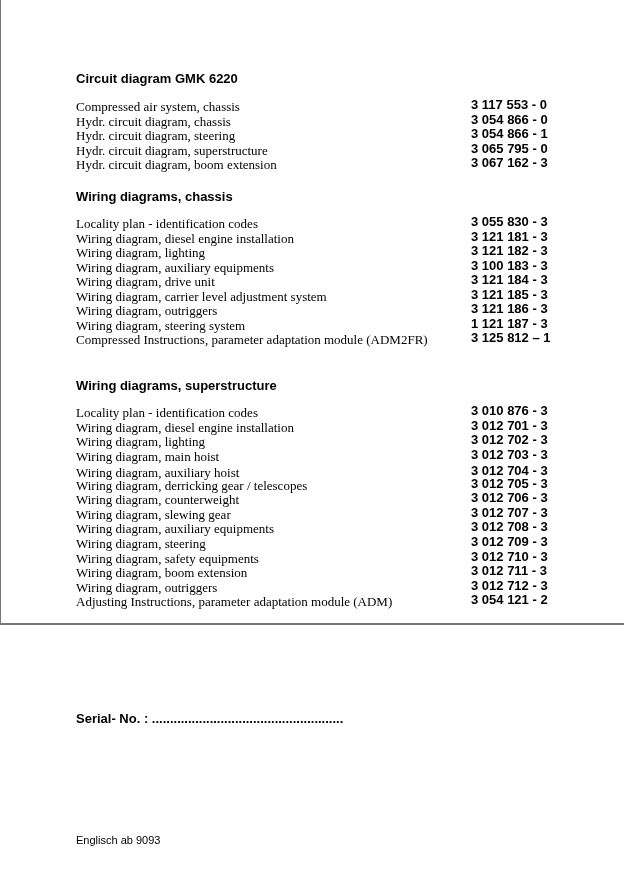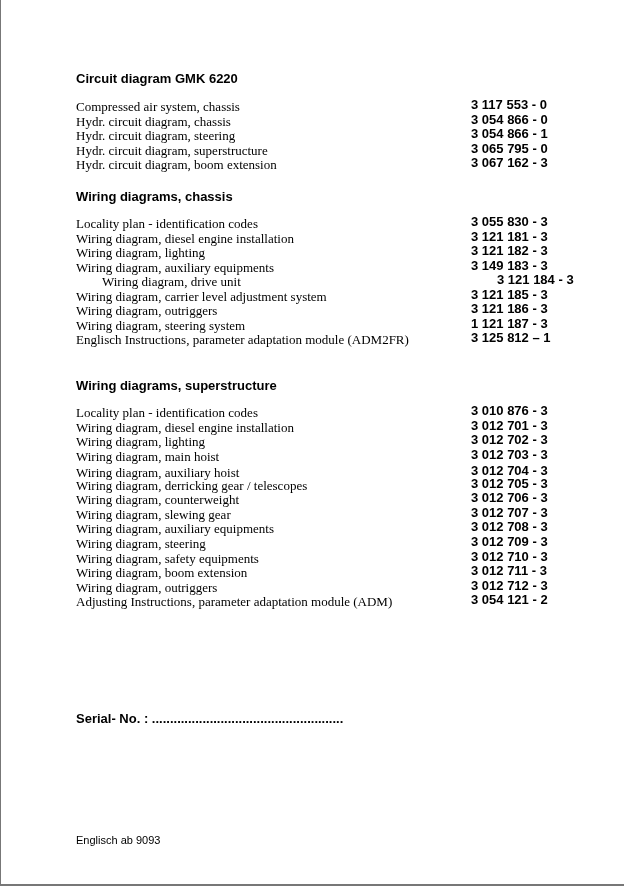--- a/index.html
+++ b/index.html
@@ -1,18 +1,18 @@
 <!DOCTYPE html>
 <html><head>
 <meta charset="utf-8">
 <style>
   html, body { margin: 0; padding: 0; background: #ffffff; }
   body { width: 624px; height: 886px; position: relative; overflow: hidden;
          font-family: "Liberation Sans", sans-serif; color: #000; }
-  .page { position: absolute; left: 0; top: 0; width: 624px; height: 886px; box-sizing: border-box;
+  .page { position: absolute; left: 0; top: 0; width: 624px; height: 625px; box-sizing: border-box;
           border-left: 1px solid #777; border-bottom: 2px solid #777; }
   .heading { position: absolute; left: 75px; font-weight: bold; font-size: 13px; line-height: 15px; }
   .row { position: absolute; left: 75px; width: 480px; height: 14.5px; font-size: 13px; line-height: 14.5px; }
   .row .desc { position: absolute; left: 0; top: 0; white-space: nowrap; font-family: Liberation Serif, serif; }
   .row .code { position: absolute; left: 395px; top: -2px; font-weight: bold; white-space: nowrap; }
   .serial { position: absolute; left: 75px; top: 711px; font-weight: bold; font-size: 13px; }
   .footer { position: absolute; left: 75px; top: 834px; font-size: 11px; }
 </style>
 </head>
 <body>
@@ -51,40 +51,40 @@
       <div class="row" style="top: 231.55px;">
         <span class="desc">Wiring diagram, diesel engine installation</span>
         <span class="code">3 121 181 - 3</span>
       </div>
       <div class="row" style="top: 246.1px;">
         <span class="desc">Wiring diagram, lighting</span>
         <span class="code">3 121 182 - 3</span>
       </div>
       <div class="row" style="top: 260.65px;">
         <span class="desc">Wiring diagram, auxiliary equipments</span>
-        <span class="code">3 149 183 - 3</span>
+        <span class="code">3 100 183 - 3</span>
       </div>
-      <div class="row" style="top: 275.2px; margin-left: 26px;">
+      <div class="row" style="top: 275.2px;">
         <span class="desc">Wiring diagram, drive unit</span>
         <span class="code">3 121 184 - 3</span>
       </div>
       <div class="row" style="top: 289.75px;">
         <span class="desc">Wiring diagram, carrier level adjustment system</span>
         <span class="code">3 121 185 - 3</span>
       </div>
       <div class="row" style="top: 304.3px;">
         <span class="desc">Wiring diagram, outriggers</span>
         <span class="code">3 121 186 - 3</span>
       </div>
       <div class="row" style="top: 318.85px;">
         <span class="desc">Wiring diagram, steering system</span>
         <span class="code">1 121 187 - 3</span>
       </div>
       <div class="row" style="top: 333.4px;">
-        <span class="desc">Englisch Instructions, parameter adaptation module (ADM2FR)</span>
+        <span class="desc">Compressed Instructions, parameter adaptation module (ADM2FR)</span>
         <span class="code">3 125 812 – 1</span>
       </div>
     </div>
 
   <div class="heading" style="top:378px">Wiring diagrams, superstructure</div>
   <div id="sec2">
       <div class="row" style="top: 406px;">
         <span class="desc">Locality plan - identification codes</span>
         <span class="code">3 010 876 - 3</span>
       </div>

